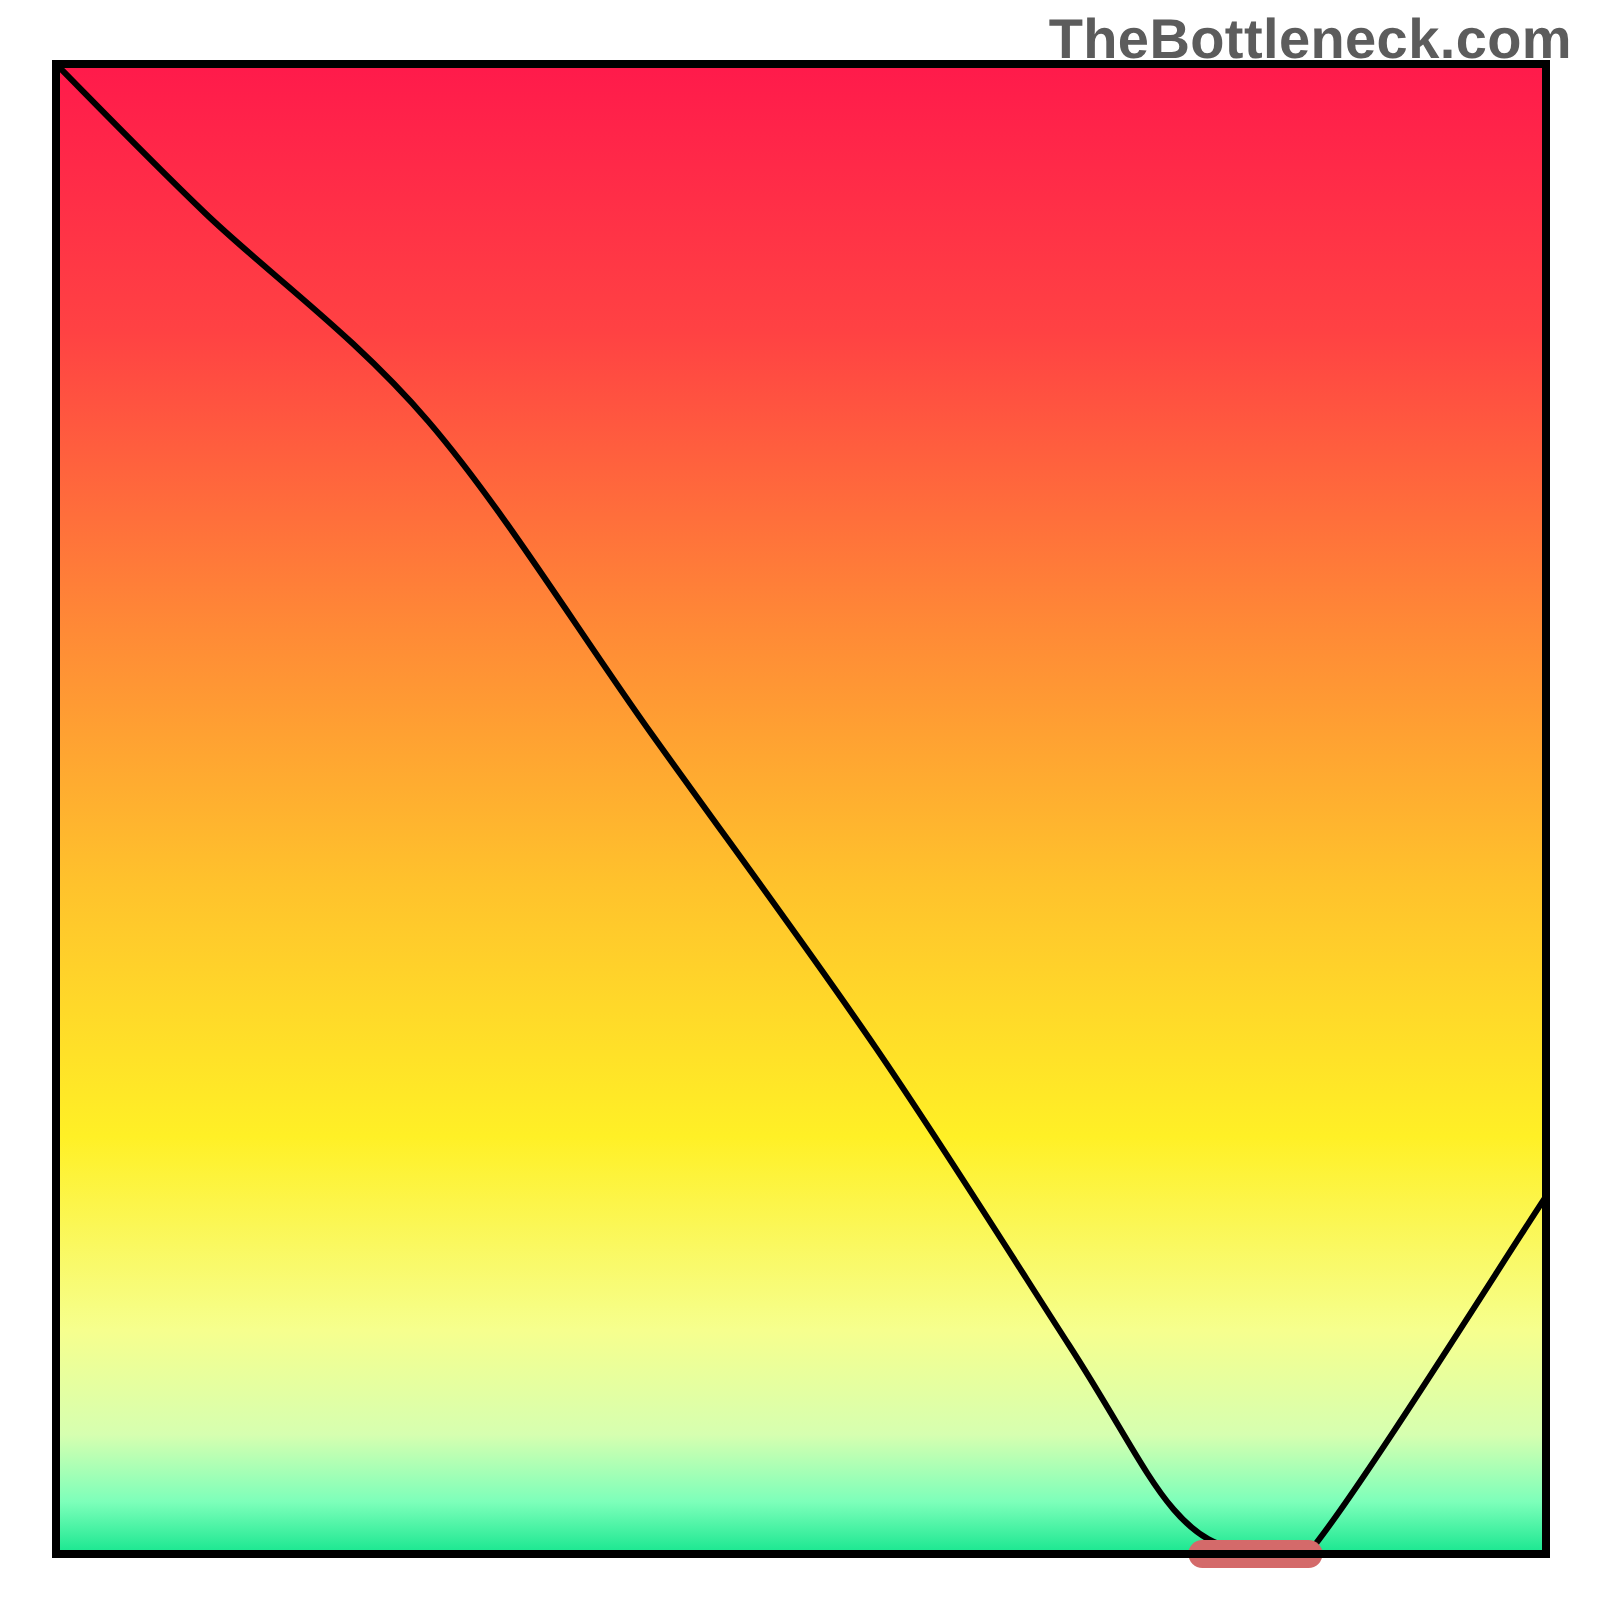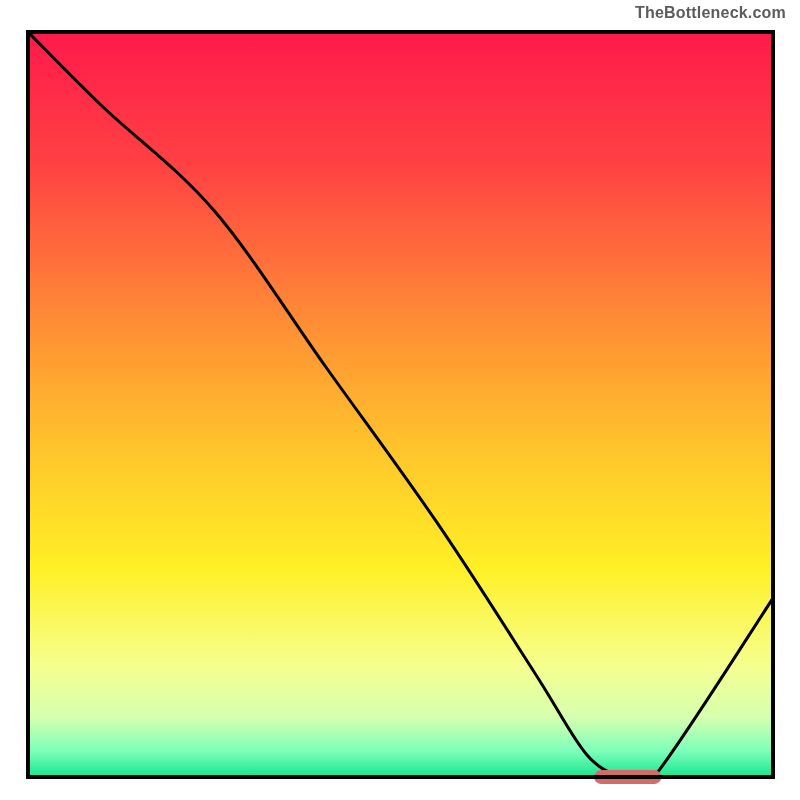--- a/index.html
+++ b/index.html
@@ -13,21 +13,21 @@
   .chart-container {
     position: relative;
     width: 800px;
     height: 800px;
     background: #ffffff;
   }
   .watermark {
     position: absolute;
     top: 4px;
     right: 14px;
-    font-size: 16px;
+    font-size: 28px;
     font-weight: 600;
     color: #5c5c5c;
     letter-spacing: 0.2px;
     z-index: 10;
   }
   svg.plot {
     position: absolute;
     top: 0;
     left: 0;
   }

